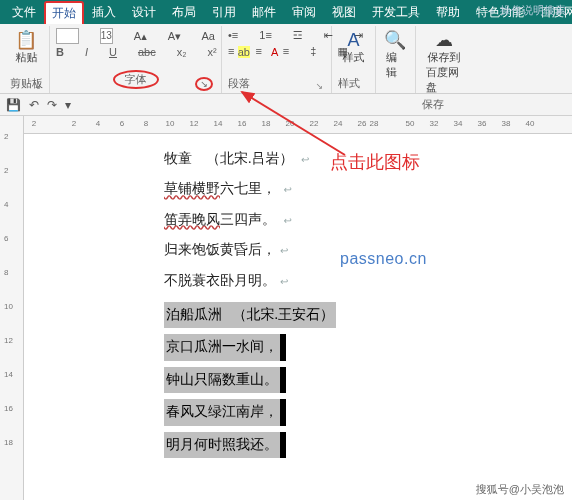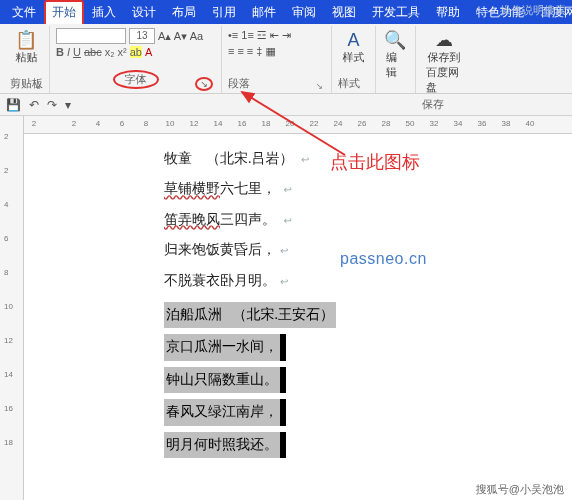--- a/index.html
+++ b/index.html
@@ -7,21 +7,22 @@
     font-family: "Microsoft YaHei", sans-serif;
     font-size: 12px;
     background: #fff;
     width: 572px;
     height: 500px;
     overflow: hidden;
     position: relative;
   }
   .menubar {
     display: flex;
-    background: #1d4ed8;
+    align-items: center;
+    background: #0f766e;
     color: #fff;
     height: 24px;
     padding-left: 4px;
     font-size: 12px;
     position: relative;
   }
   .menubar .tab {
     padding: 4px 8px;
     cursor: pointer;
     white-space: nowrap;
@@ -78,21 +79,21 @@
     font-size:11px;
     line-height:14px;
   }
   .bigbtn {
     display:flex; flex-direction:column; align-items:center;
     padding:2px 4px; font-size:11px; color:#404040;
     justify-content:center;
   }
   .bigbtn .ic { font-size:18px; line-height:20px; }
   .rows { display:flex; flex-direction:column; gap:2px; }
-  .row { display:flex; gap:3px; align-items:center; font-size:11px; color:#606060; }
+  .row { display:flex; gap:21px; align-items:center; font-size:11px; color:#606060; }
   .fsize { width:26px; height:16px; border:1px solid #aaa; background:#fff; font-size:10px; text-align:center; line-height:14px; }
   .launcher {
     position:absolute; right:2px; bottom:2px;
     width:18px; height:14px;
     border:2px solid #e03030; border-radius:50%;
     display:flex; align-items:center; justify-content:center;
     font-size:9px; color:#666;
   }
   .launcher-nooval {
     position:absolute; right:2px; bottom:2px;
@@ -314,21 +315,21 @@
       <span class="hmark" style="left:122px">8</span>
       <span class="hmark" style="left:146px">10</span>
       <span class="hmark" style="left:170px">12</span>
       <span class="hmark" style="left:194px">14</span>
       <span class="hmark" style="left:218px">16</span>
       <span class="hmark" style="left:242px">18</span>
       <span class="hmark" style="left:266px">20</span>
       <span class="hmark" style="left:290px">22</span>
       <span class="hmark" style="left:314px">24</span>
       <span class="hmark" style="left:338px">26</span>
-      <span class="hmark" style="left:362px">28</span>
+      <span class="hmark" style="left:350px">28</span>
       <span class="hmark" style="left:386px">50</span>
       <span class="hmark" style="left:410px">32</span>
       <span class="hmark" style="left:434px">34</span>
       <span class="hmark" style="left:458px">36</span>
       <span class="hmark" style="left:482px">38</span>
       <span class="hmark" style="left:506px">40</span>
     </div>
 
     <div class="page">
       <div class="poem">

